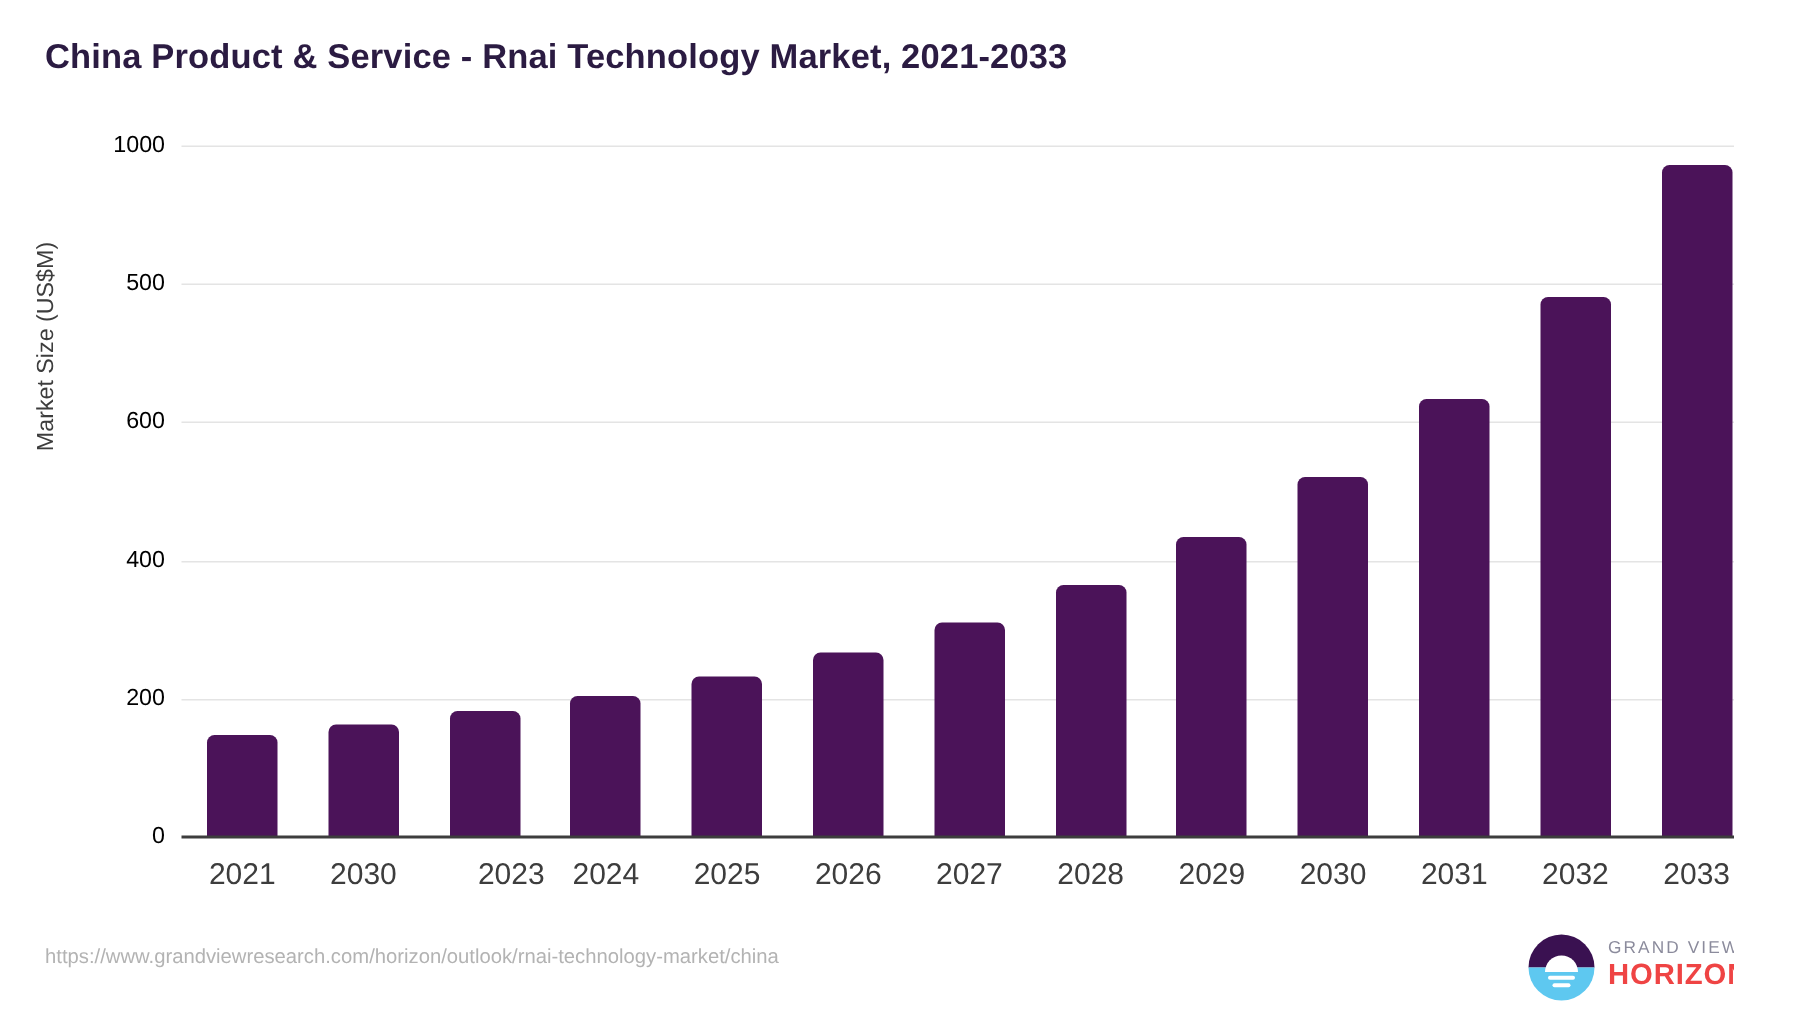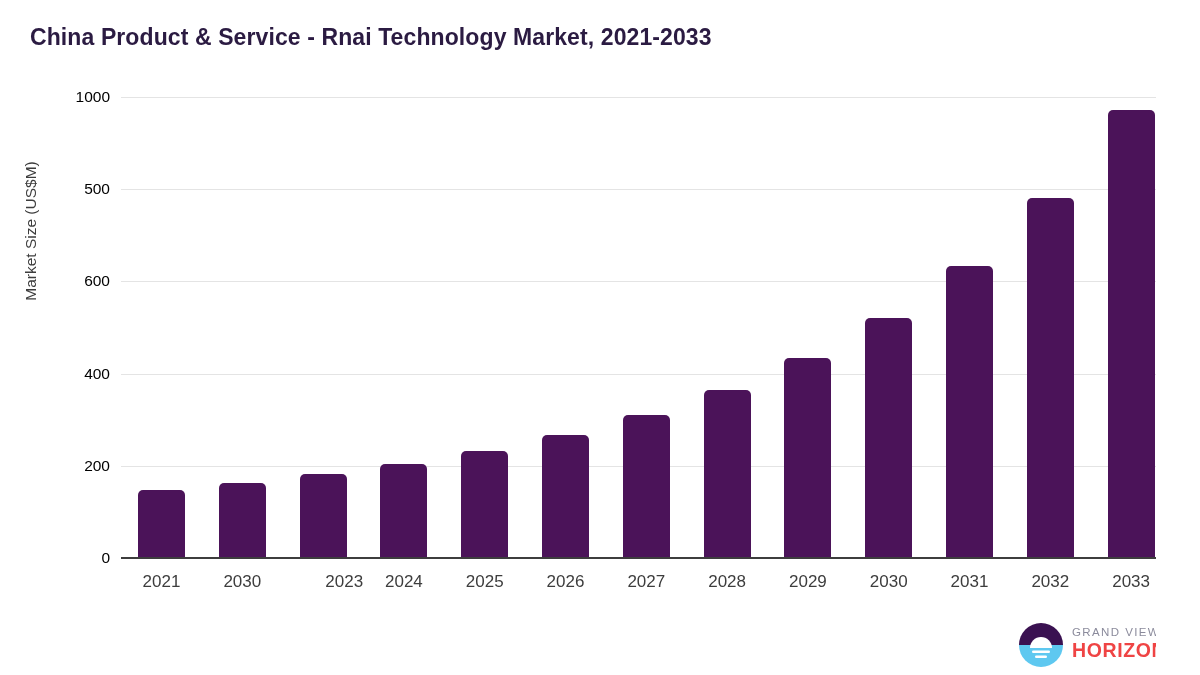--- a/index.html
+++ b/index.html
@@ -91,21 +91,21 @@
     background: #4b1359;
     border-top-left-radius: 5px;
     border-top-right-radius: 5px;
   }
 
   .x-label {
     position: absolute;
     top: 572px;
     width: 80px;
     text-align: center;
-    font-size: 17px;
+    font-size: 20px;
     color: #3d3d3d;
     white-space: nowrap;
   }
 
   
   #source-url {
     position: absolute;
     left: 30px;
     top: 630px;
     font-size: 13.5px;
@@ -200,20 +200,21 @@
       <div class="x-label" style="left: 525.5px;">2026</div>
       <div class="x-label" style="left: 606.3px;">2027</div>
       <div class="x-label" style="left: 687.1px;">2028</div>
       <div class="x-label" style="left: 767.9px;">2029</div>
       <div class="x-label" style="left: 848.7px;">2030</div>
       <div class="x-label" style="left: 929.5px;">2031</div>
       <div class="x-label" style="left: 1010.3px;">2032</div>
       <div class="x-label" style="left: 1091.1px;">2033</div>
     </div>
 
+  <div id="source-url">https://www.grandviewresearch.com/horizon/outlook/rnai-technology-market/china</div>
 
   <div id="logo">
     <svg id="logo-mark" viewBox="0 0 46 46" xmlns="http://www.w3.org/2000/svg">
       <defs>
         <clipPath id="circ">
             <circle cx="23" cy="23" r="22"></circle>
           </clipPath>
       </defs>
       <g clip-path="url(#circ)">
         <rect x="0" y="0" width="46" height="23" fill="#3a1151"></rect>

